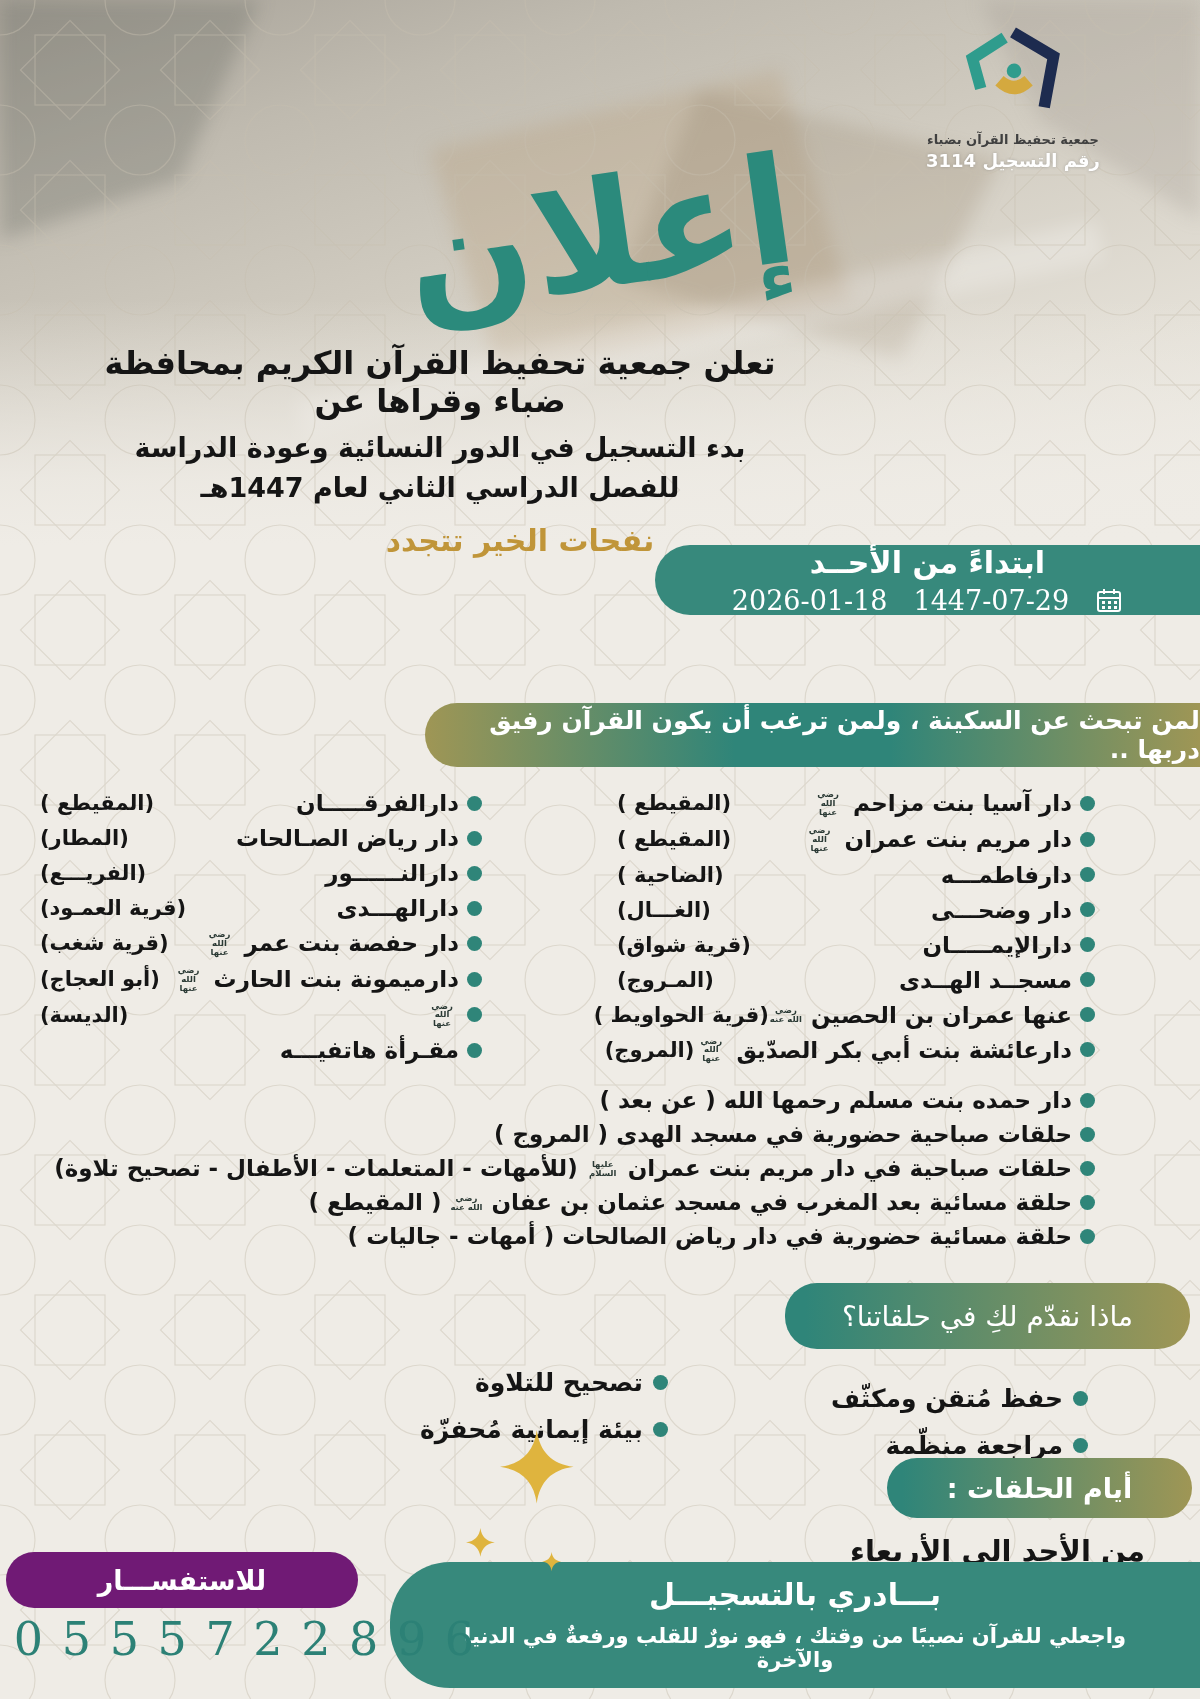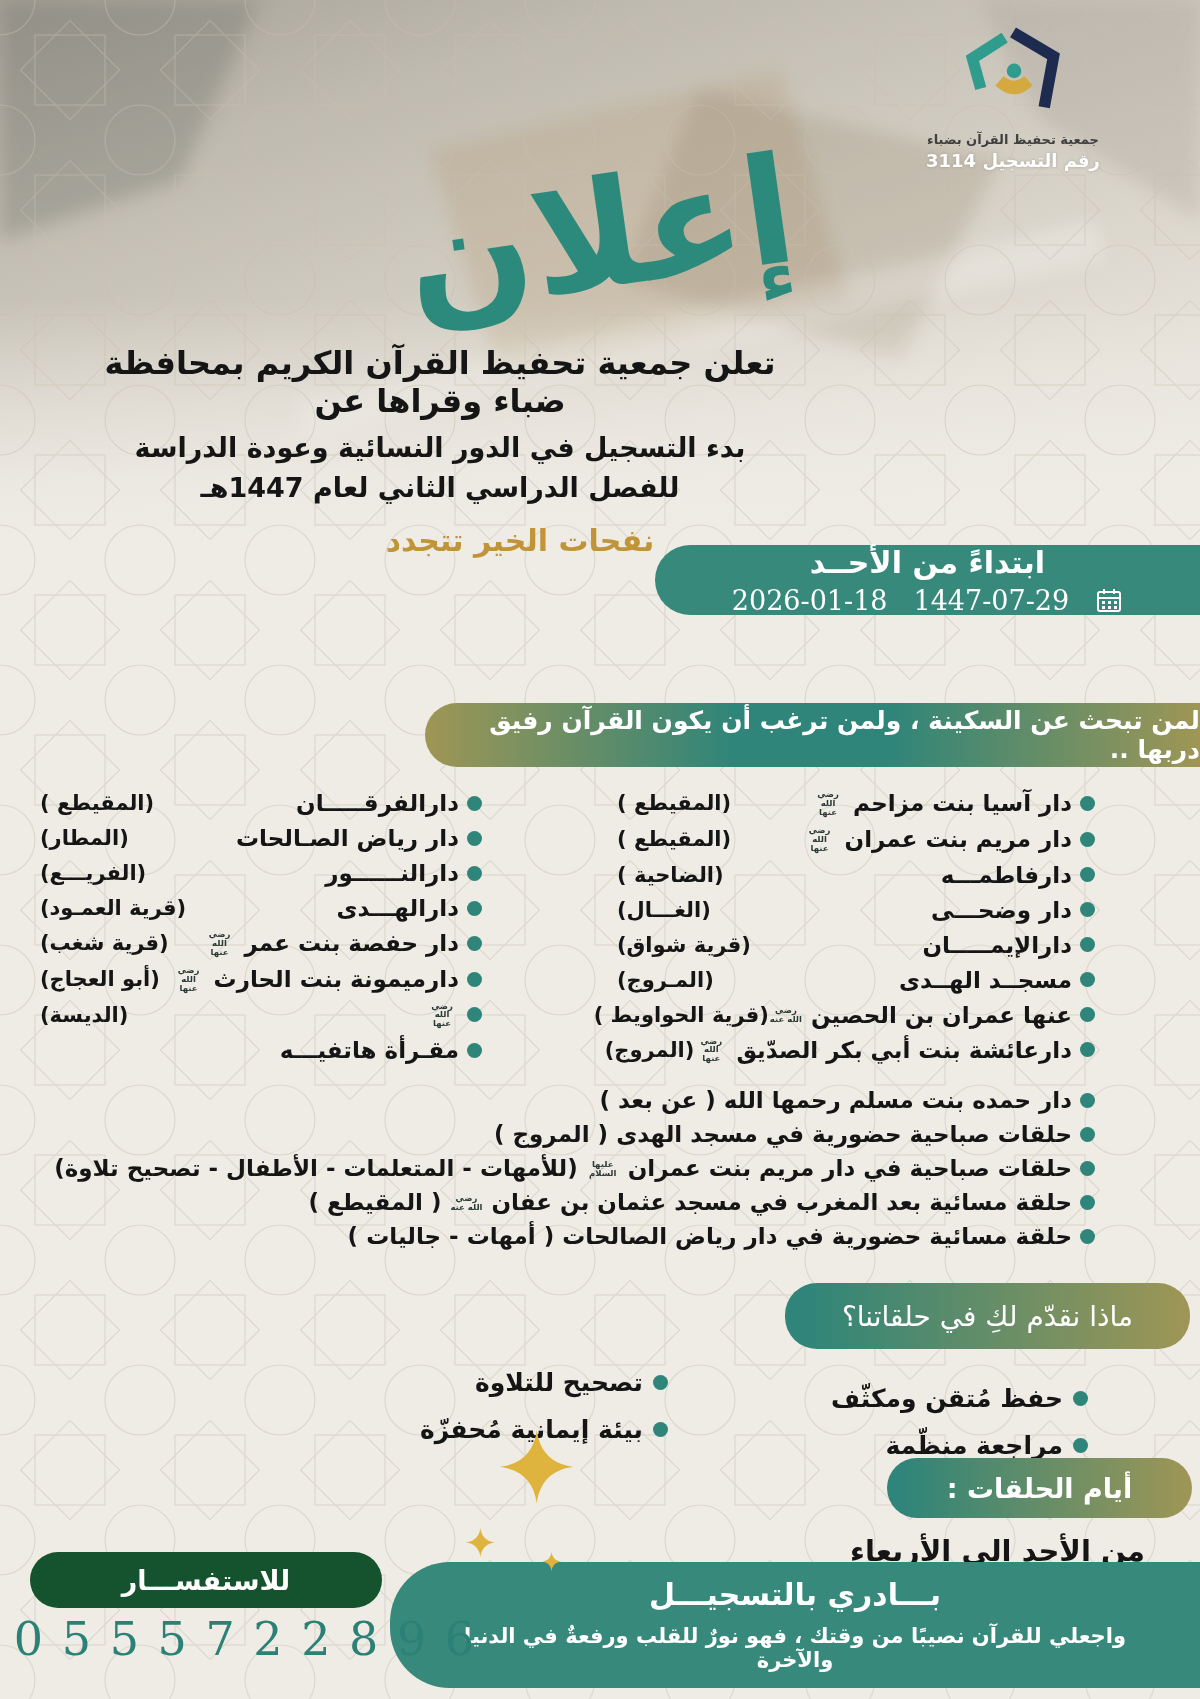--- a/index.html
+++ b/index.html
@@ -62,21 +62,21 @@
   
   .days-banner{position:absolute;top:1458px;right:8px;width:305px;height:60px;border-radius:30px;
         color:#fff;font-size:27px;font-weight:700;display:flex;align-items:center;justify-content:center;
         background:linear-gradient(90deg,#2f8579 5%,#9f9655 100%);}
   .days-text{position:absolute;top:1534px;right:55px;font-size:29px;font-weight:700;}
   
   .register-box{position:absolute;top:1562px;right:0;width:810px;height:126px;background:#37897c;
         border-radius:60px 0 0 60px;color:#fff;text-align:center;box-sizing:border-box;padding-top:15px;}
   .register-title{font-size:30px;font-weight:700;}
   .register-sub{font-size:21px;font-weight:700;margin-top:12px;padding:0 40px;}
-  .inquiry-box{position:absolute;top:1552px;left:30px;width:352px;height:56px;background:#14532d;
+  .inquiry-box{position:absolute;top:1552px;left:6px;width:352px;height:56px;background:#701a75;
         border-radius:28px;color:#fff;font-size:27px;font-weight:700;
         display:flex;align-items:center;justify-content:center;}
   .phone{position:absolute;top:1612px;left:10px;width:470px;text-align:center;
         font-family:"DejaVu Serif",serif;font-size:46px;color:#2c8176;direction:ltr;letter-spacing:2px;}
   .sparkles{position:absolute;top:1400px;left:450px;z-index:3;}
 </style>
 </head>
 <body>
 
 <div class="page">

